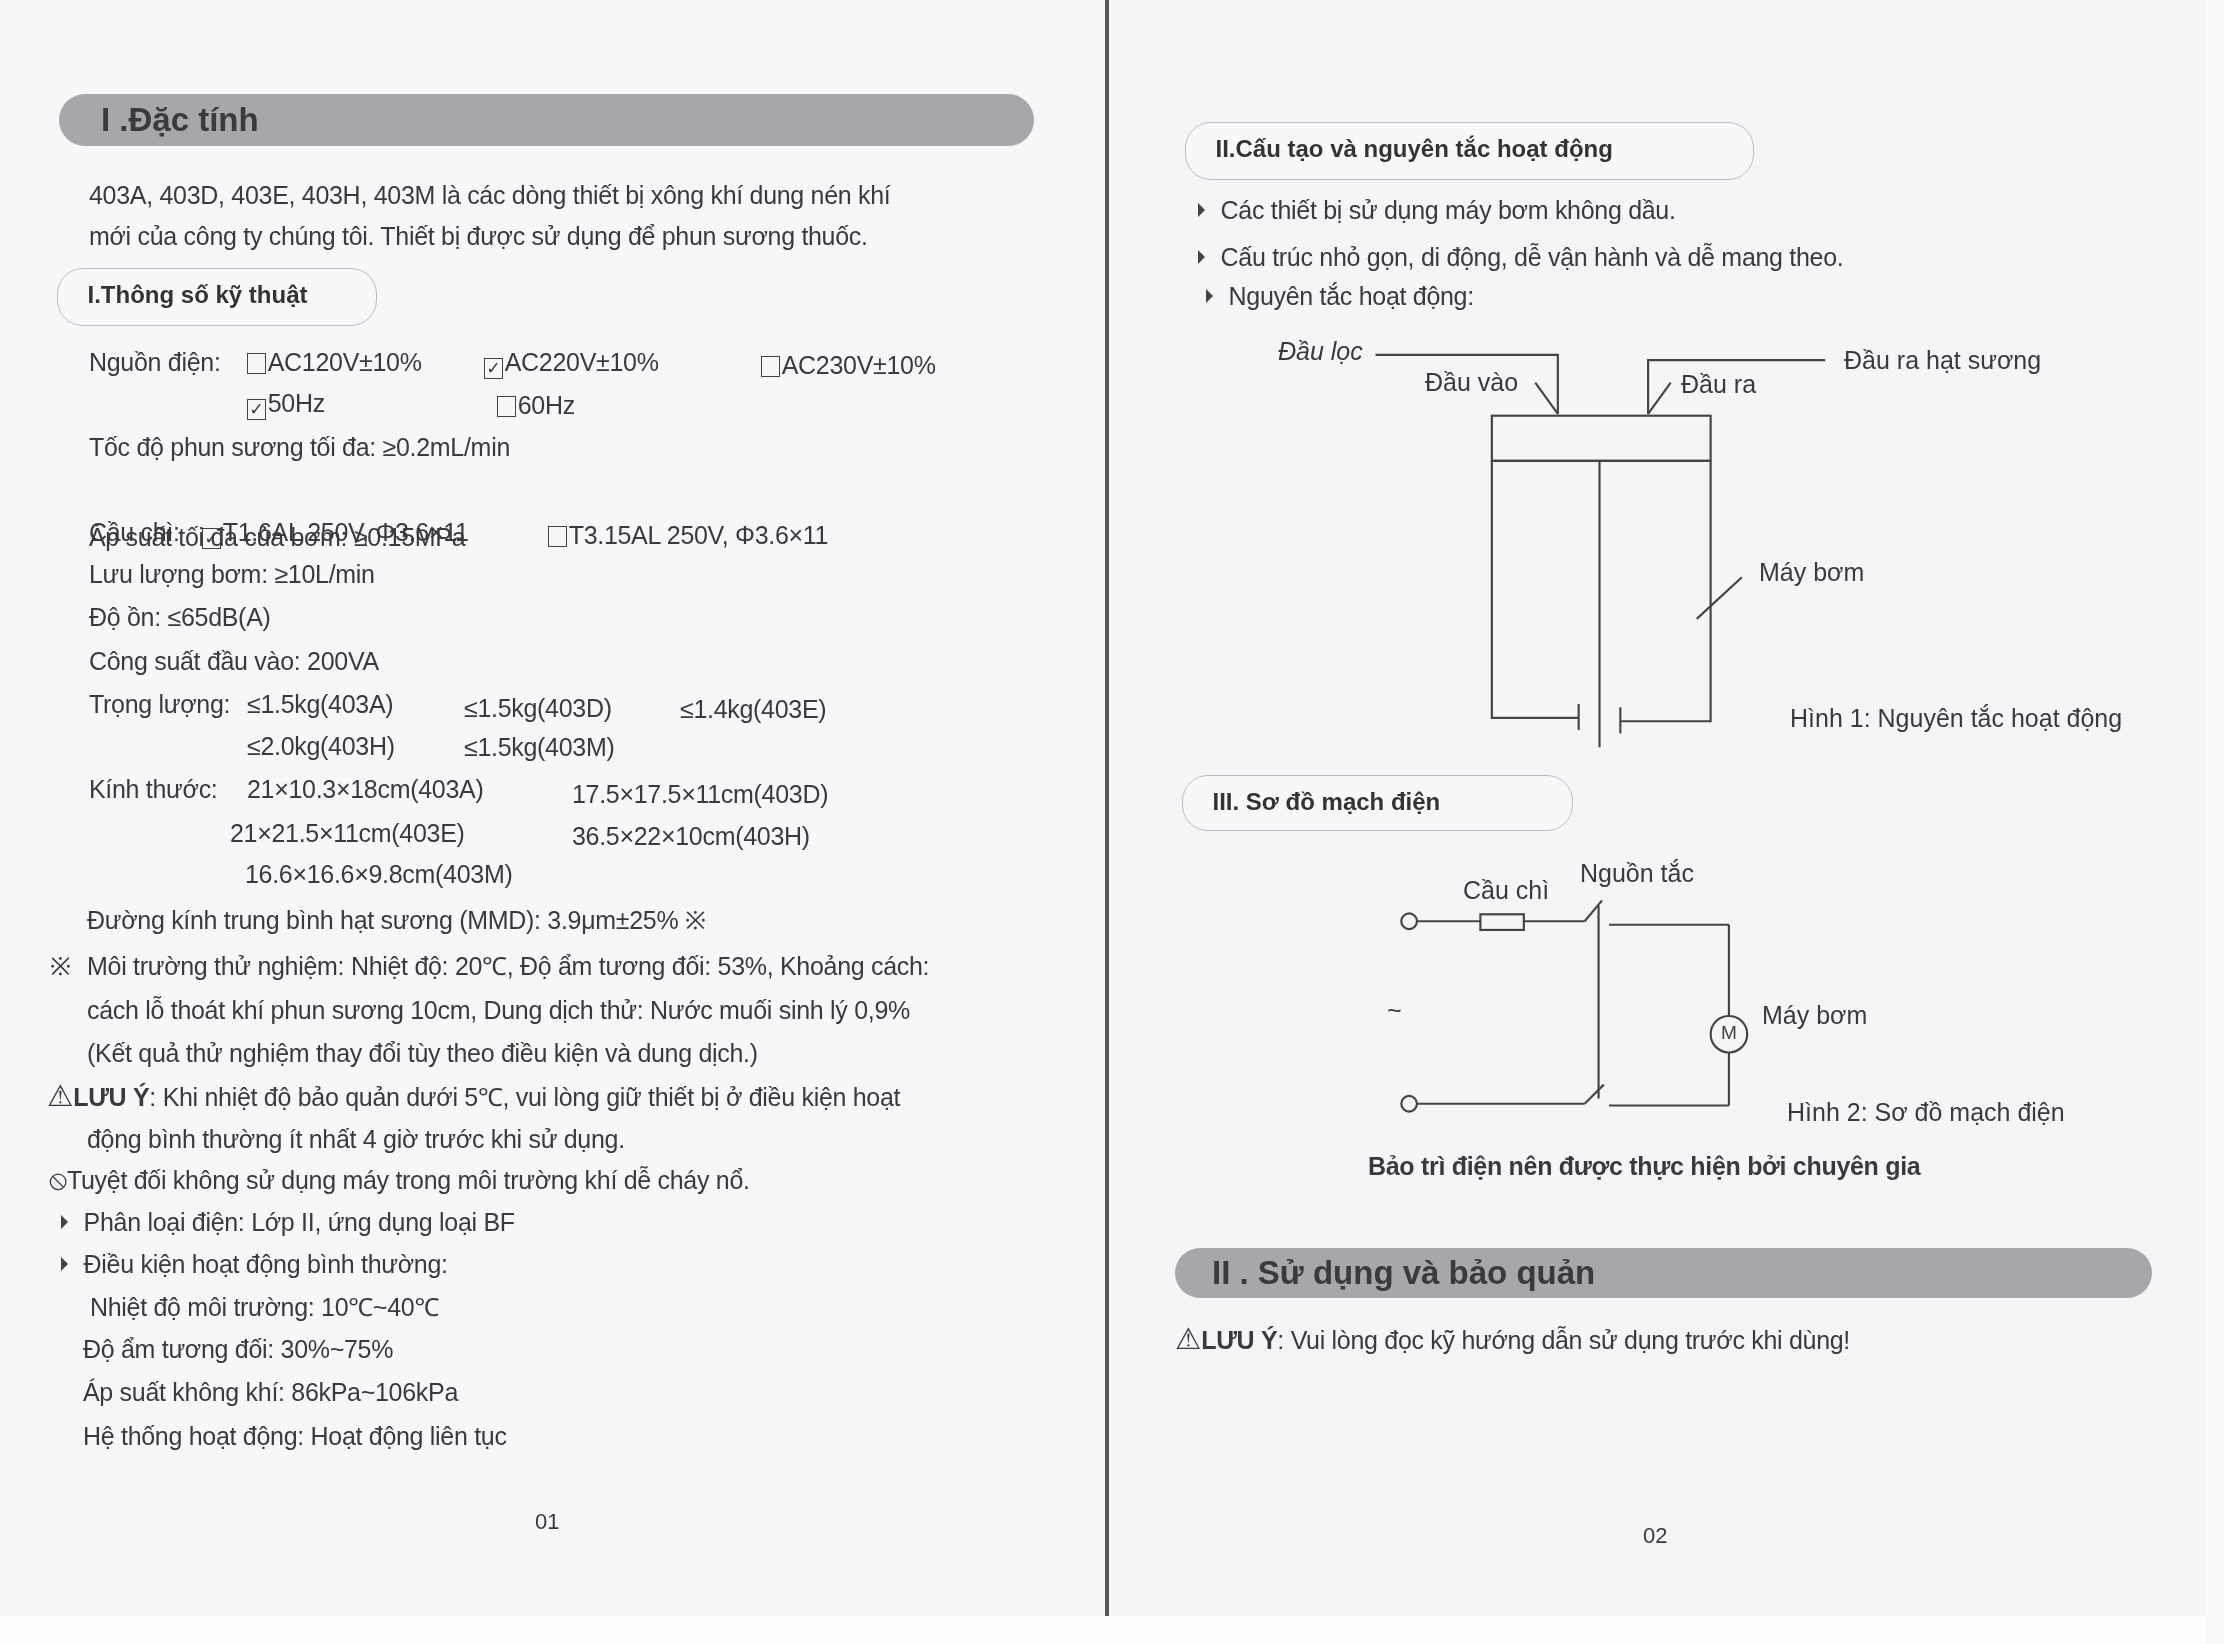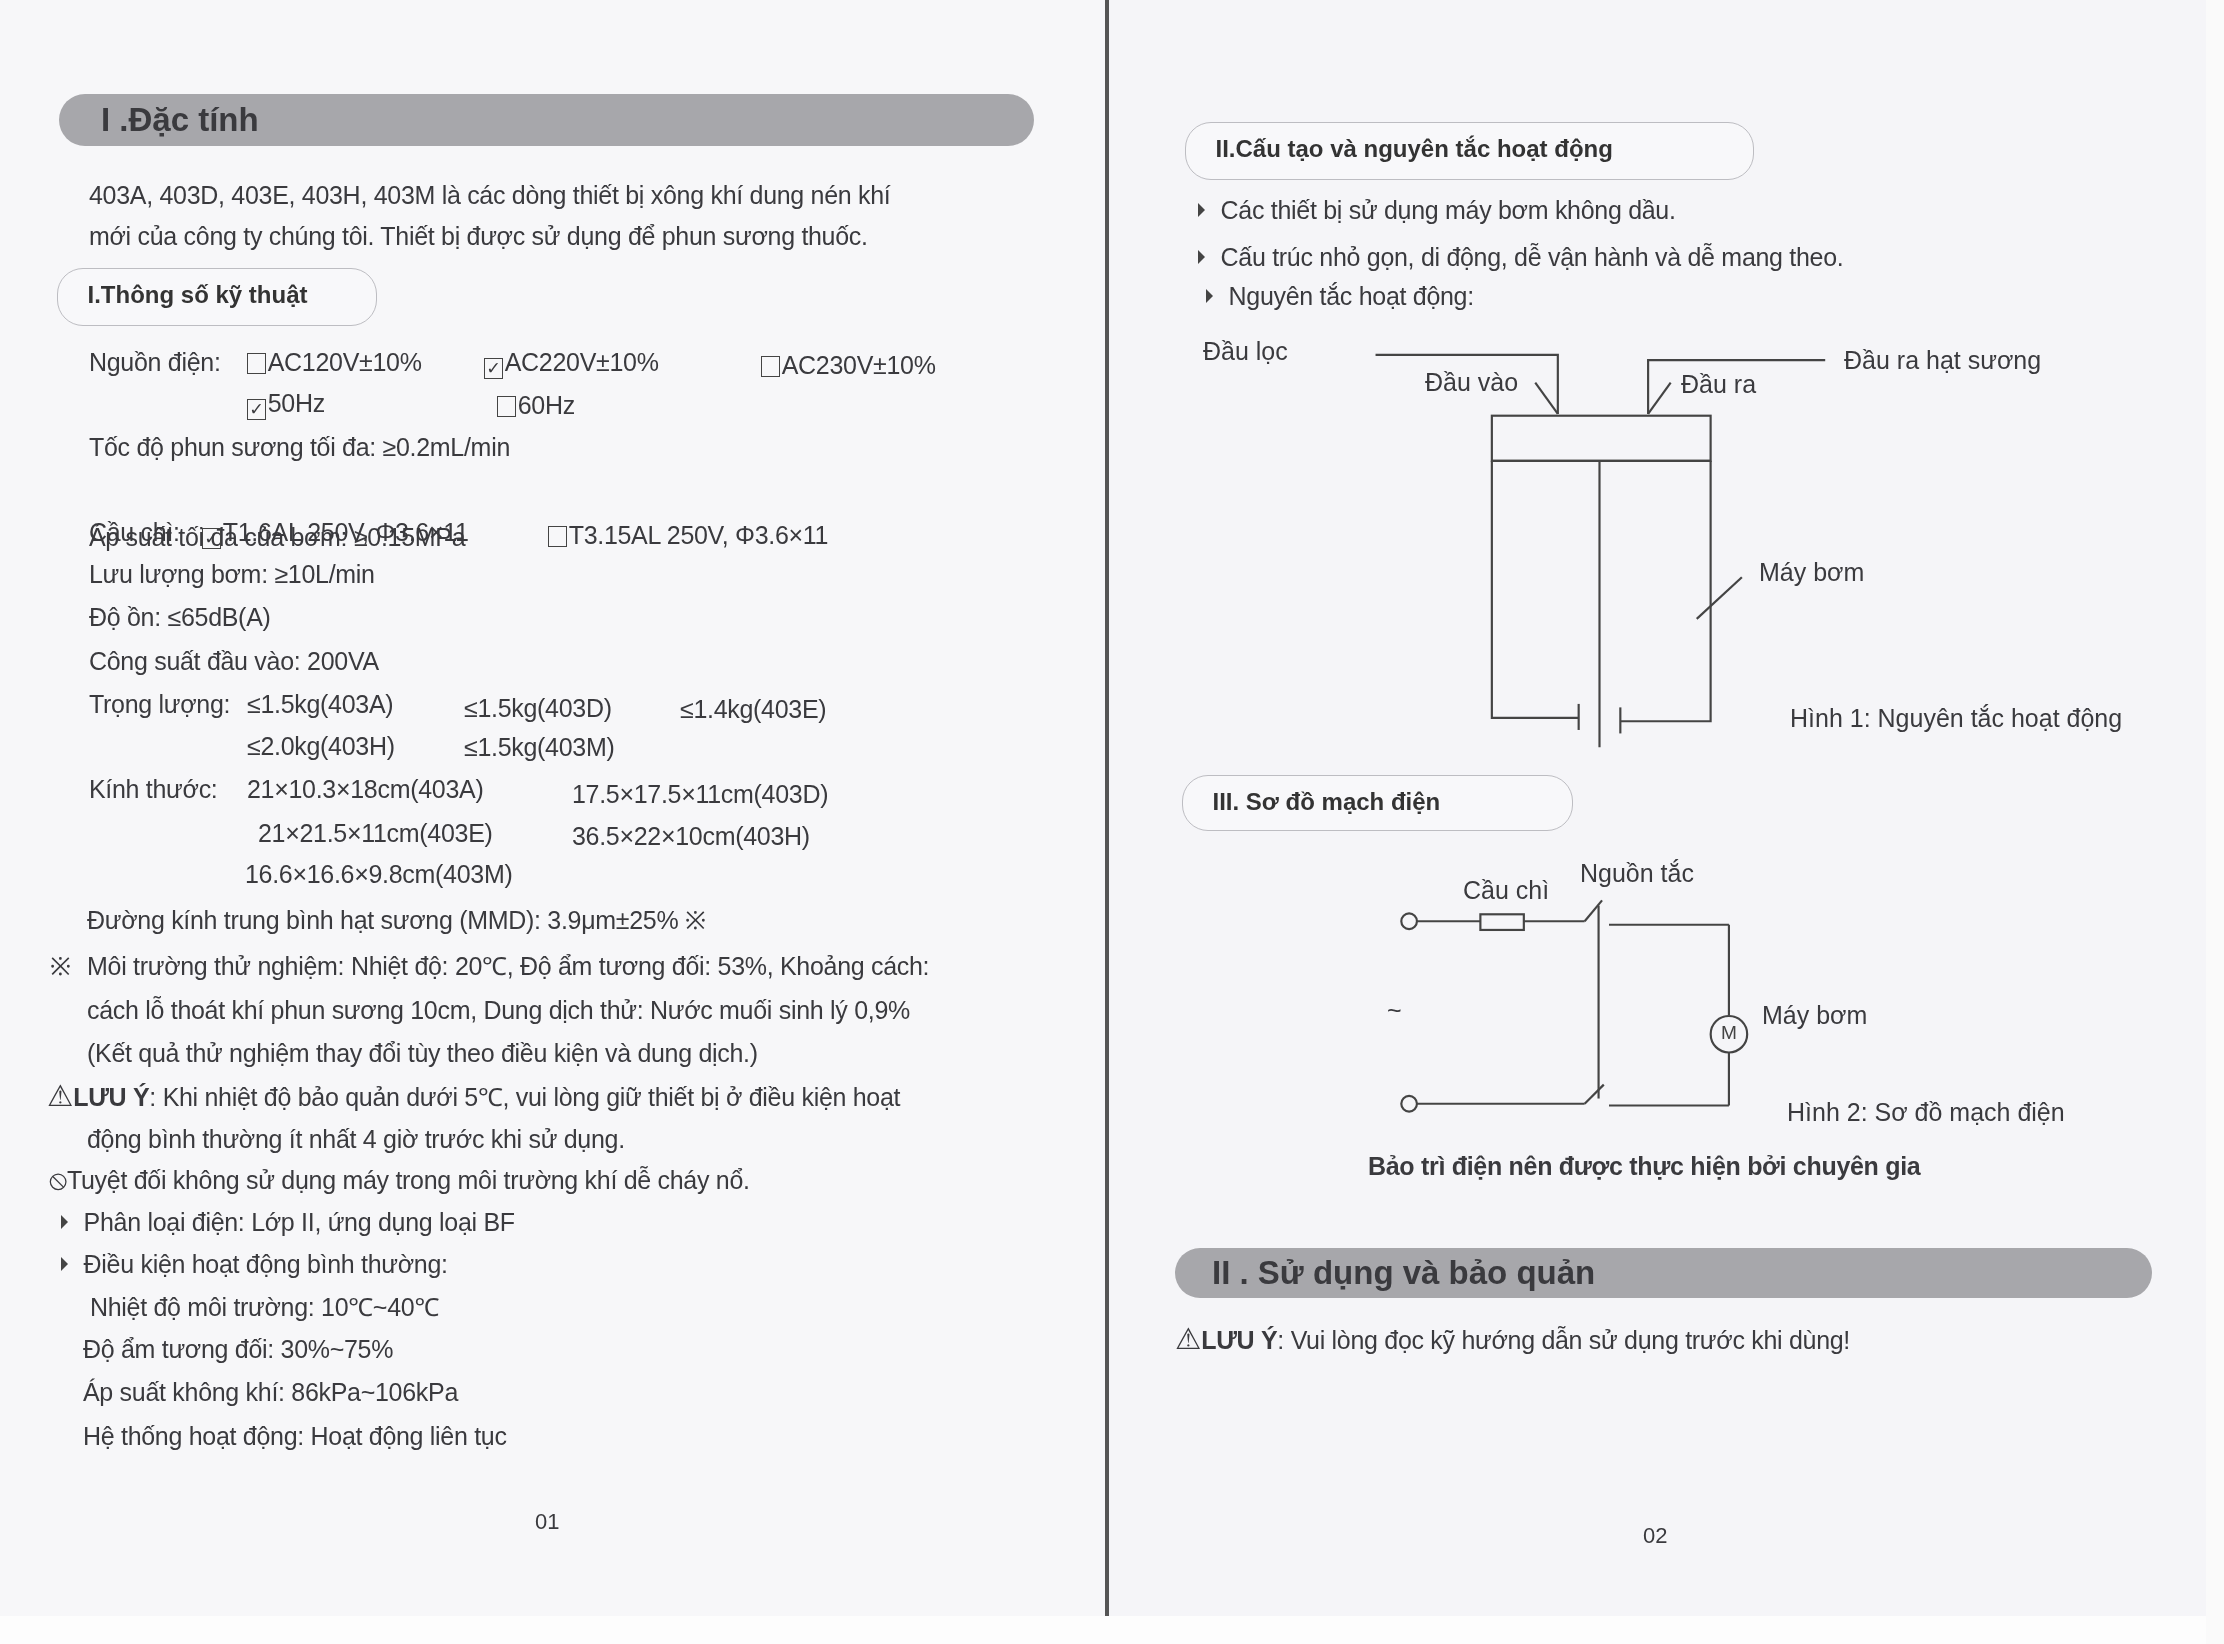--- a/index.html
+++ b/index.html
@@ -64,21 +64,21 @@
 <div class="t" style="left:89px;top:690px;">Trọng lượng:</div>
 <div class="t" style="left:247px;top:690px;">≤1.5kg(403A)</div>
 <div class="t" style="left:464px;top:694px;">≤1.5kg(403D)</div>
 <div class="t" style="left:680px;top:695px;">≤1.4kg(403E)</div>
 <div class="t" style="left:247px;top:732px;">≤2.0kg(403H)</div>
 <div class="t" style="left:464px;top:733px;">≤1.5kg(403M)</div>
 
 <div class="t" style="left:89px;top:775px;">Kính  thước:</div>
 <div class="t" style="left:247px;top:775px;">21×10.3×18cm(403A)</div>
 <div class="t" style="left:572px;top:780px;">17.5×17.5×11cm(403D)</div>
-<div class="t" style="left:258px;top:819px;">21×21.5×11cm(403E)</div>
+<div class="t" style="left:230px;top:819px;">21×21.5×11cm(403E)</div>
 <div class="t" style="left:572px;top:822px;">36.5×22×10cm(403H)</div>
 <div class="t" style="left:245px;top:860px;">16.6×16.6×9.8cm(403M)</div>
 
 <div class="t" style="left:87px;top:906px;">Đường kính trung bình hạt sương (MMD): 3.9μm±25% ※</div>
 
 <div class="t" style="left:50px;top:952px;">※</div>
 <div class="t" style="left:87px;top:952px;">Môi trường thử nghiệm: Nhiệt độ: 20℃, Độ ẩm tương đối: 53%, Khoảng cách:</div>
 <div class="t" style="left:87px;top:996px;">cách lỗ thoát khí phun sương 10cm, Dung dịch thử: Nước muối sinh lý 0,9%</div>
 <div class="t" style="left:87px;top:1039px;">(Kết quả thử nghiệm thay đổi tùy theo điều kiện và dung dịch.)</div>
 
@@ -118,21 +118,21 @@
     <rect x="156" y="78" width="252" height="52"></rect>
     <polyline points="156,130 156,426 256,426"></polyline>
     <line x1="256" y1="410" x2="256" y2="440"></line>
     <line x1="280" y1="130" x2="280" y2="460"></line>
     <polyline points="408,130 408,430 304,430"></polyline>
     <line x1="304" y1="414" x2="304" y2="444"></line>
     <line x1="408" y1="130" x2="156" y2="130"></line>
     <line x1="392" y1="312" x2="444" y2="264"></line>
   </g>
 </svg>
-<div class="lbl" style="left:1203px;top:337px;">Đầu lọc</div>
+<div class="lbl" style="left:1278px;top:337px;font-style:italic;">Đầu lọc</div>
 <div class="lbl" style="left:1425px;top:368px;">Đầu vào</div>
 <div class="lbl" style="left:1681px;top:370px;">Đầu ra</div>
 <div class="lbl" style="left:1844px;top:346px;">Đầu ra hạt sương</div>
 <div class="lbl" style="left:1759px;top:558px;">Máy bơm</div>
 <div class="lbl" style="left:1790px;top:704px;">Hình 1: Nguyên tắc hoạt động</div>
 
 <div class="pill" style="left:1182px;top:775px;width:389px;height:54px;">
   <span class="pt">III. Sơ đồ mạch điện</span>
 </div>
 

